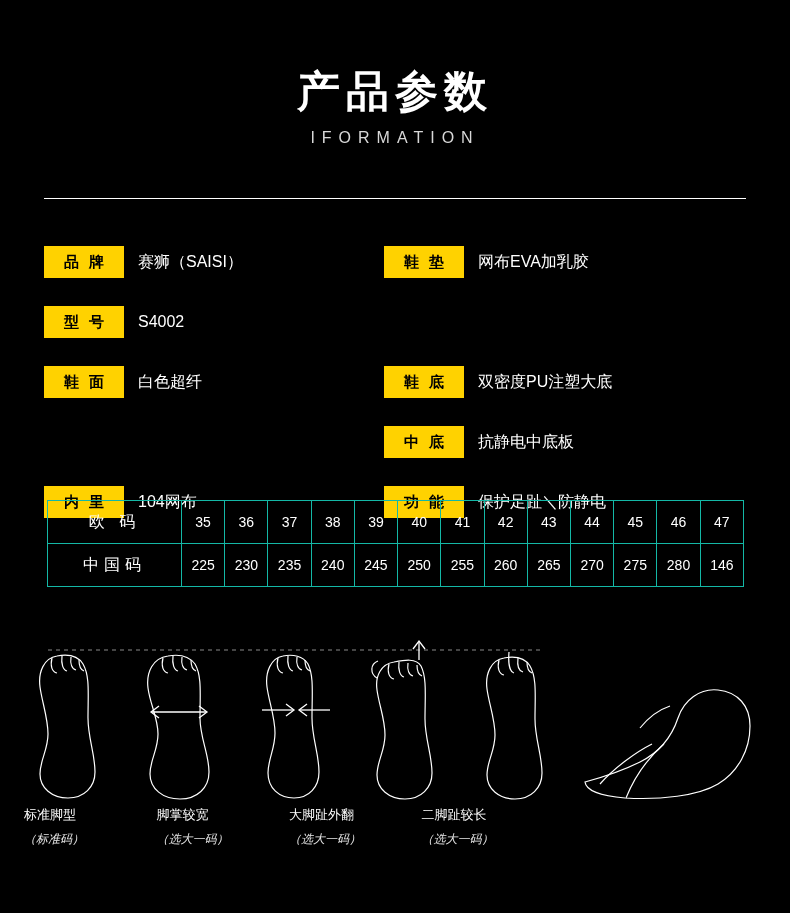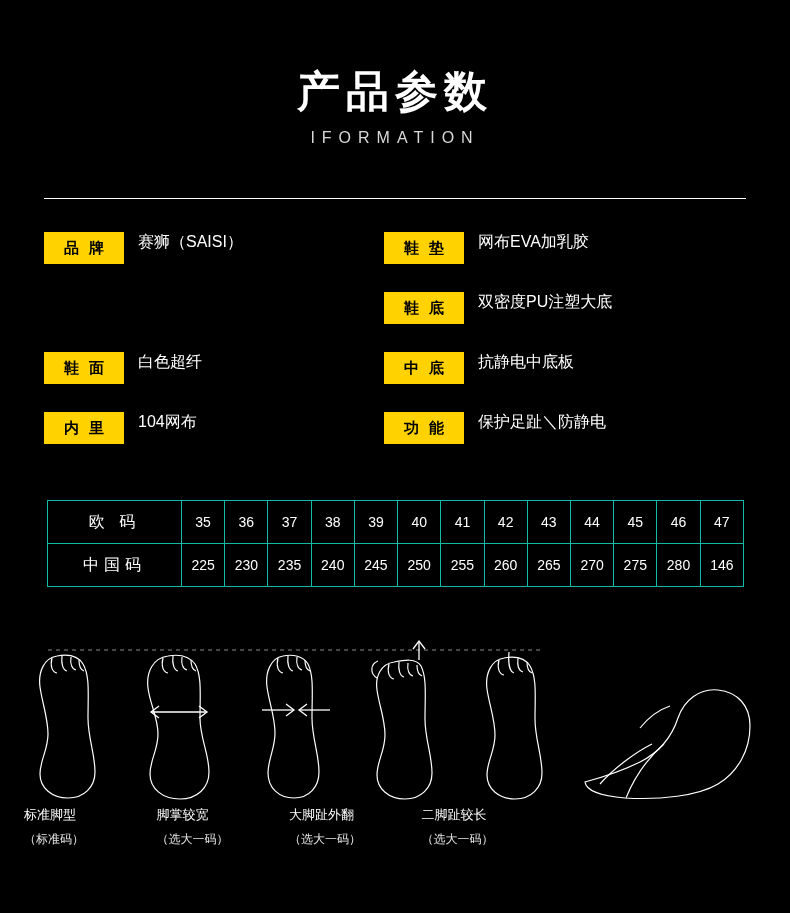--- a/index.html
+++ b/index.html
@@ -50,21 +50,21 @@
     position: absolute;
     left: 44px;
     top: 232px;
     width: 702px;
     display: grid;
     grid-template-columns: 340px 1fr;
     grid-auto-rows: 60px;
   }
   .spec-row {
     display: flex;
-    align-items: flex-start;
+    align-items: center;
   }
   .spec-label {
     width: 80px;
     height: 32px;
     background: #ffd200;
     color: #000000;
     font-size: 15px;
     font-weight: bold;
     letter-spacing: 3px;
     display: flex;
@@ -124,20 +124,21 @@
     flex: 1;
     text-align: left;
     font-size: 13px;
     color: #ffffff;
     line-height: 1.9;
   }
   .foot-caption .sub {
     font-size: 12px;
     color: #e6e6e6;
     display: block;
+    font-style: italic;
   }
 </style>
 </head>
 <body>
 
 <div class="header">
   <div class="header-title">产品参数</div>
   <div class="header-sub">IFORMATION</div>
 </div>
 <div class="divider"></div>
@@ -150,32 +151,38 @@
       </div>
     <div class="spec-value">赛狮（SAISI）</div>
   </div>
   <div class="spec-row col-right">
     <div class="spec-label">
         <span>鞋 垫</span>
       </div>
     <div class="spec-value">网布EVA加乳胶</div>
   </div>
 
+  <div class="spec-row col-left">
+    <div class="spec-label">
+        <span>型 号</span>
+      </div>
+    <div class="spec-value">S4002</div>
+  </div>
+  <div class="spec-row col-left">
+    <div class="spec-label">
+        <span>鞋 面</span>
+      </div>
+    <div class="spec-value">白色超纤</div>
+  </div>
+
   <div class="spec-row col-right">
     <div class="spec-label">
         <span>鞋 底</span>
       </div>
     <div class="spec-value">双密度PU注塑大底</div>
-  </div>
-
-  <div class="spec-row col-left">
-    <div class="spec-label">
-        <span>鞋 面</span>
-      </div>
-    <div class="spec-value">白色超纤</div>
   </div>
   <div class="spec-row col-right">
     <div class="spec-label">
         <span>中 底</span>
       </div>
     <div class="spec-value">抗静电中底板</div>
   </div>
 
   <div class="spec-row col-left">
     <div class="spec-label">

